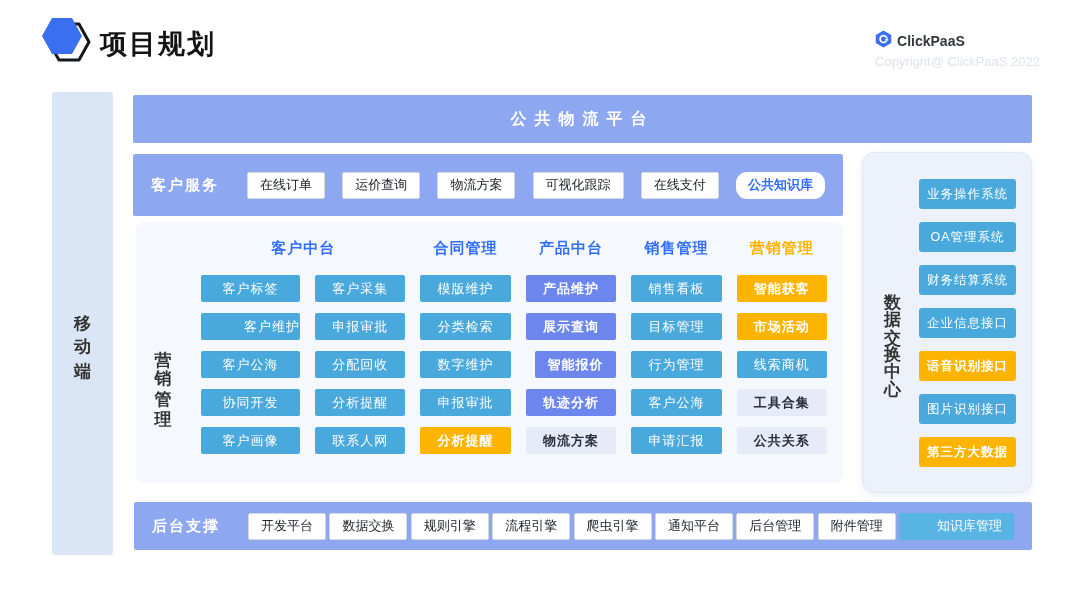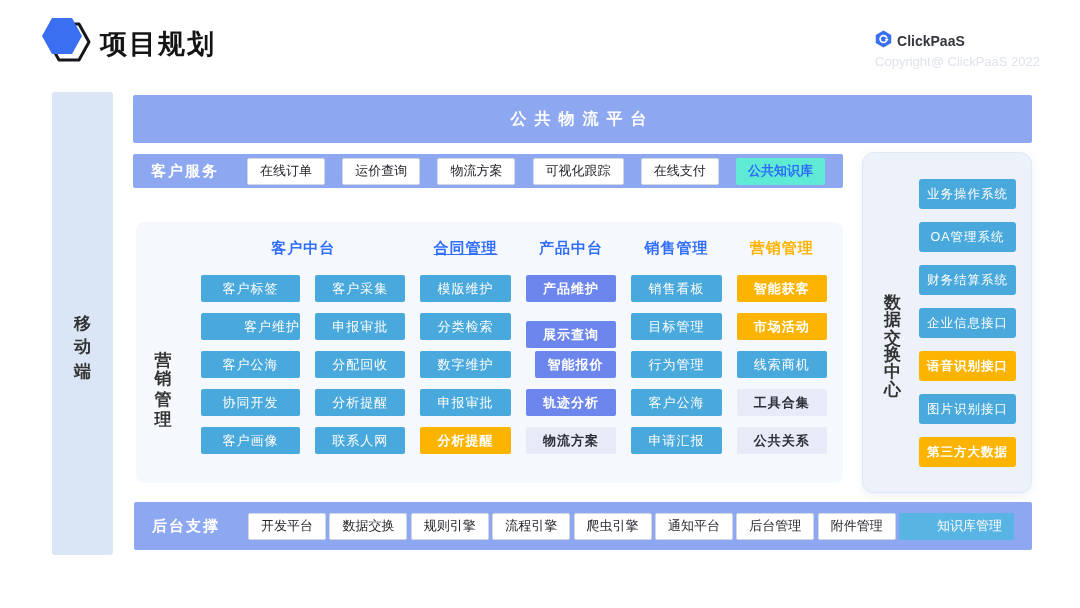--- a/index.html
+++ b/index.html
@@ -18,29 +18,29 @@
   .vtext { writing-mode:vertical-rl; text-orientation:upright; font-weight:700; color:#333; }
 
   
   .left-bar { position:absolute; left:52px; top:92px; width:61px; height:463px; background:#dae5f6; border-radius:3px; display:flex; align-items:center; justify-content:center; }
   .left-bar .vtext { font-size:17px; letter-spacing:24px; padding-top:24px; }
 
   
   .banner { position:absolute; background:#8da7f1; border-radius:2px; display:flex; align-items:center; }
   .top-banner { left:133px; top:95px; width:899px; height:48px; justify-content:center; }
   .top-banner .blabel { font-size:16px; font-weight:700; color:#fff; letter-spacing:8px; }
-  .cs-row { left:133px; top:154px; width:710px; height:34px; padding:0 18px; }
+  .cs-row { left:133px; top:154px; width:710px; height:62px; padding:0 18px; }
   .bot-row { left:134px; top:502px; width:898px; height:48px; padding:0 18px; }
   .row-label { font-size:15px; font-weight:700; color:#fff; letter-spacing:2px; white-space:nowrap; }
   .row-buttons { flex:1; display:flex; align-items:center; justify-content:space-between; margin-left:28px; }
 
   
   .chip { height:27px; display:flex; align-items:center; justify-content:center; padding:0 12px; font-size:13px; border-radius:2px; white-space:nowrap; }
   .chip-white { background:#ffffff; color:#23262c; border:1px solid #d3d8e1; }
-  .chip-white-blue { background:#5eead4; color:#2f6bff; font-weight:700; }
+  .chip-white-blue { background:#ffffff; color:#2f6bff; font-weight:700;border-radius:11px; }
   .chip-cyan-solid { background:#58b4e2; color:#ffffff;padding-left:38px; }
   .cell-cyan   { background:#4aa9dc; color:#fff; font-weight:400; letter-spacing:1px; }
   .cell-purple { background:#6c86ee; color:#fff; font-weight:700; letter-spacing:1px; }
   .cell-orange { background:#fcb400; color:#fff; font-weight:700; letter-spacing:1px; }
   .cell-light  { background:#e7ebf7; color:#2b2f3a; font-weight:600; letter-spacing:1px; }
 
   
   .matrix-panel { position:absolute; left:136px; top:222px; width:707px; height:261px; background:#f5f8fd; border-radius:8px; }
   .matrix-grid { display:grid; width:100%; height:auto; grid-template-columns:46px repeat(6, 1fr); grid-template-rows:40px repeat(5, 31px); column-gap:15px; row-gap:7px; padding:6px 16px 0 4px; }
   .mx-head { display:flex; align-items:center; justify-content:center; font-size:15px; font-weight:700; letter-spacing:1px; }
@@ -104,34 +104,34 @@
         <div class="chip chip-white-blue">公共知识库</div>
       </div>
   </div>
 
   <div class="matrix-panel">
     <div class="matrix-grid">
       <div class="mx-side">
         <div class="vtext">营销管理</div>
       </div>
     <div class="mx-head mx-head-blue" style="grid-area: 1 / 2 / auto / 4;">客户中台</div>
-        <div class="mx-head mx-head-blue" style="grid-area: 1 / 4 / auto / 5; text-decoration: underline;">合同管理</div>
+        <div class="mx-head mx-head-blue" style="grid-area: 1 / 4 / auto / 5;">合同管理</div>
         <div class="mx-head mx-head-blue" style="grid-area: 1 / 5 / auto / 6;">产品中台</div>
         <div class="mx-head mx-head-blue" style="grid-area: 1 / 6 / auto / 7;">销售管理</div>
         <div class="mx-head mx-head-orange" style="grid-area: 1 / 7 / auto / 8;">营销管理</div>
         <div class="chip cell cell-cyan" style="grid-area: 2 / 2;">客户标签</div>
         <div class="chip cell cell-cyan" style="grid-area: 2 / 3;">客户采集</div>
         <div class="chip cell cell-cyan" style="grid-area: 2 / 4;">模版维护</div>
         <div class="chip cell cell-purple" style="grid-area: 2 / 5;">产品维护</div>
         <div class="chip cell cell-cyan" style="grid-area: 2 / 6;">销售看板</div>
         <div class="chip cell cell-orange" style="grid-area: 2 / 7;">智能获客</div>
         <div class="chip cell cell-cyan" style="grid-area: 3 / 2; padding-left: 43px;">客户维护</div>
         <div class="chip cell cell-cyan" style="grid-area: 3 / 3;">申报审批</div>
         <div class="chip cell cell-cyan" style="grid-area: 3 / 4;">分类检索</div>
-        <div class="chip cell cell-purple" style="grid-area: 3 / 5; margin-top: 8px;">展示查询</div>
+        <div class="chip cell cell-purple" style="grid-area: 3 / 5;">展示查询</div>
         <div class="chip cell cell-cyan" style="grid-area: 3 / 6; text-align: center;">目标管理</div>
         <div class="chip cell cell-orange" style="grid-area: 3 / 7;">市场活动</div>
         <div class="chip cell cell-cyan" style="grid-area: 4 / 2;">客户公海</div>
         <div class="chip cell cell-cyan" style="grid-area: 4 / 3;">分配回收</div>
         <div class="chip cell cell-cyan" style="grid-area: 4 / 4;">数字维护</div>
         <div class="chip cell cell-purple" style="grid-area: 4 / 5; margin-left: 9px;">智能报价</div>
         <div class="chip cell cell-cyan" style="grid-area: 4 / 6;">行为管理</div>
         <div class="chip cell cell-cyan" style="grid-area: 4 / 7;">线索商机</div>
         <div class="chip cell cell-cyan" style="grid-area: 5 / 2;">协同开发</div>
         <div class="chip cell cell-cyan" style="grid-area: 5 / 3;">分析提醒</div>

